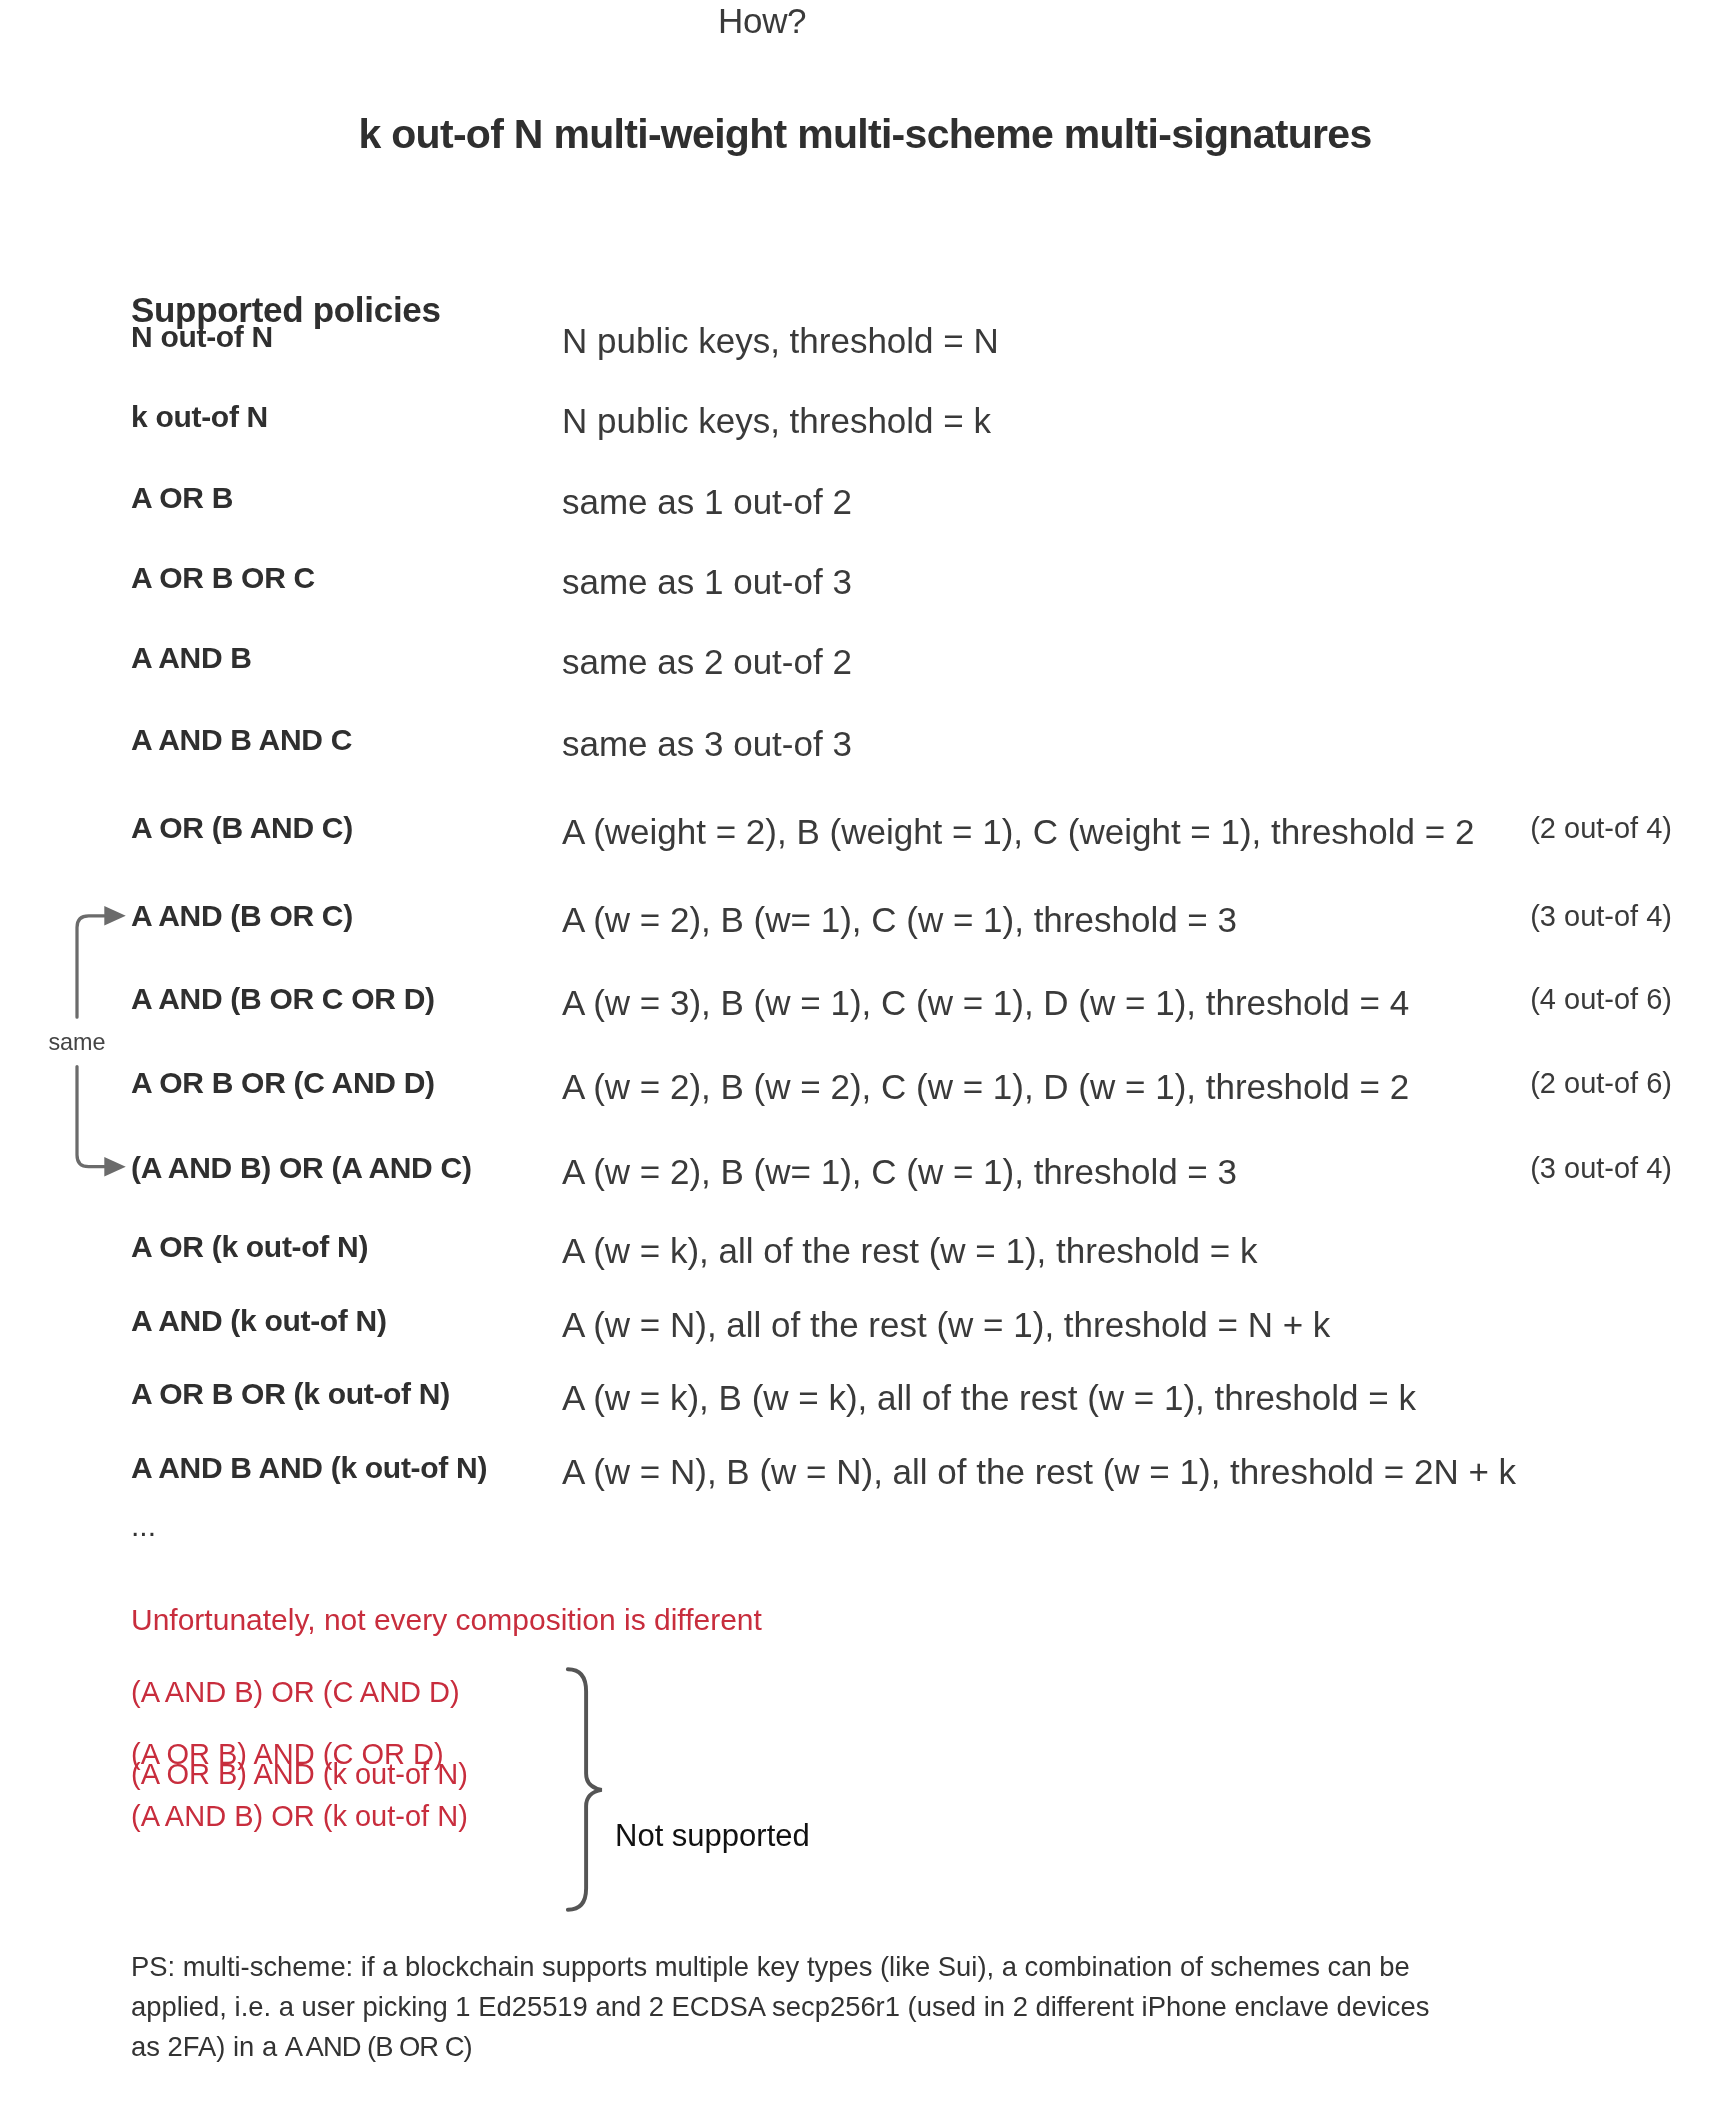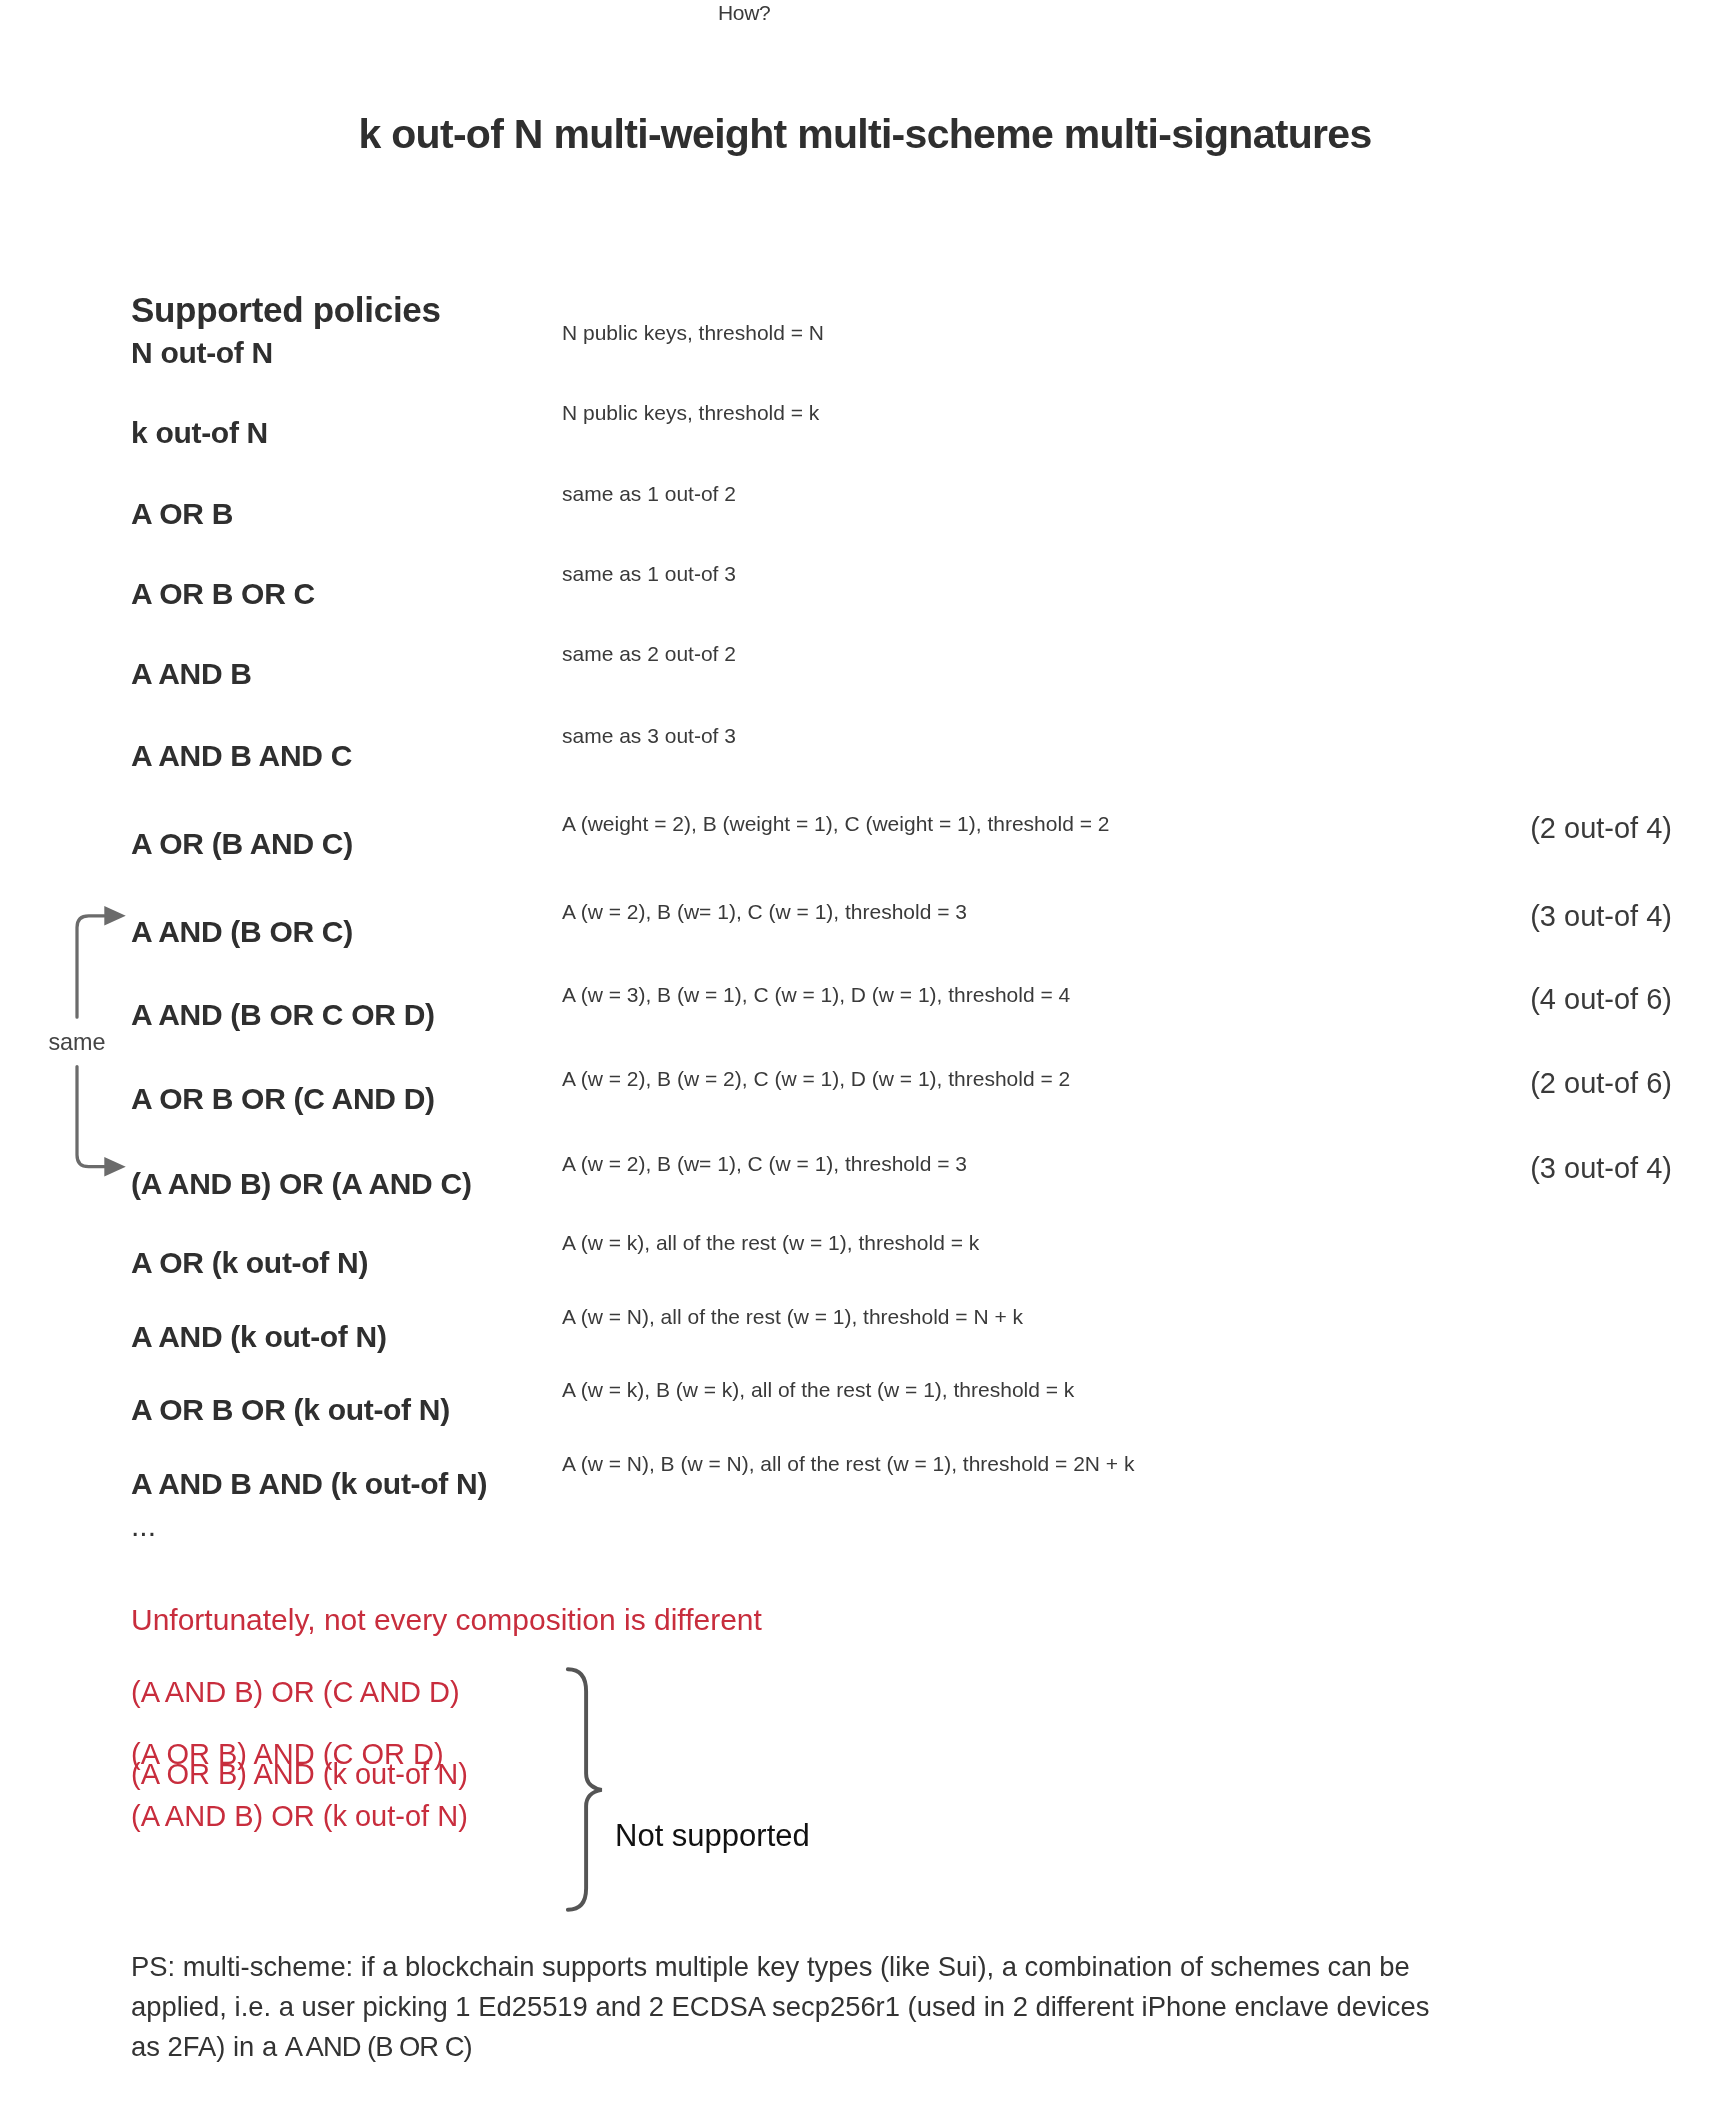--- a/index.html
+++ b/index.html
@@ -8,22 +8,22 @@
     font-family:"Liberation Sans",sans-serif;color:#333333;
   }
   .title{
     position:absolute;top:111px;left:0;width:1730px;text-align:center;
     font-size:41px;font-weight:700;color:#2f2f2f;letter-spacing:-0.7px;
   }
   .col-head{position:absolute;top:246px;font-size:35px;font-weight:700;color:#2f2f2f;letter-spacing:-0.3px;}
   .col-head.policies{left:131px;margin-top:44px;}
   .col-head.how{left:718px;}
   .row{position:absolute;left:131px;width:1541px;height:40px;}
-  .policy{position:absolute;left:0;top:0;font-size:30px;font-weight:700;color:#2f2f2f;letter-spacing:-0.3px;white-space:nowrap;margin-top:16px;}
-  .how{position:absolute;left:431px;top:1.3px;font-size:21px;font-weight:400;color:#3a3a3a;white-space:nowrap;}
+  .policy{position:absolute;left:0;top:0;font-size:30px;font-weight:700;color:#2f2f2f;letter-spacing:-0.3px;white-space:nowrap;}
+  .how{position:absolute;left:431px;top:1.3px;font-size:35px;font-weight:400;color:#3a3a3a;white-space:nowrap;}
   .note{position:absolute;right:0;top:1.3px;font-size:29px;font-weight:400;color:#3a3a3a;white-space:nowrap;}
   .ellipsis{position:absolute;left:131px;top:1509px;font-size:30px;color:#333;}
   .same-bracket{position:absolute;left:38px;top:889px;}
   .red-heading{position:absolute;left:131px;top:1603px;font-size:30px;color:#c82d3d;}
   .red-item{position:absolute;left:131px;font-size:29px;color:#c82d3d;white-space:nowrap;}
   .brace{position:absolute;left:560px;top:1664px;}
   .not-supported{position:absolute;left:615px;top:1771px;font-size:31px;color:#111111;margin-top:47px;}
   .ps{position:absolute;left:131px;top:1947px;width:1567px;font-size:27.4px;color:#333333;}
   .ps .line{line-height:40px;white-space:nowrap;}
   .inline-policy{letter-spacing:-1px;}

